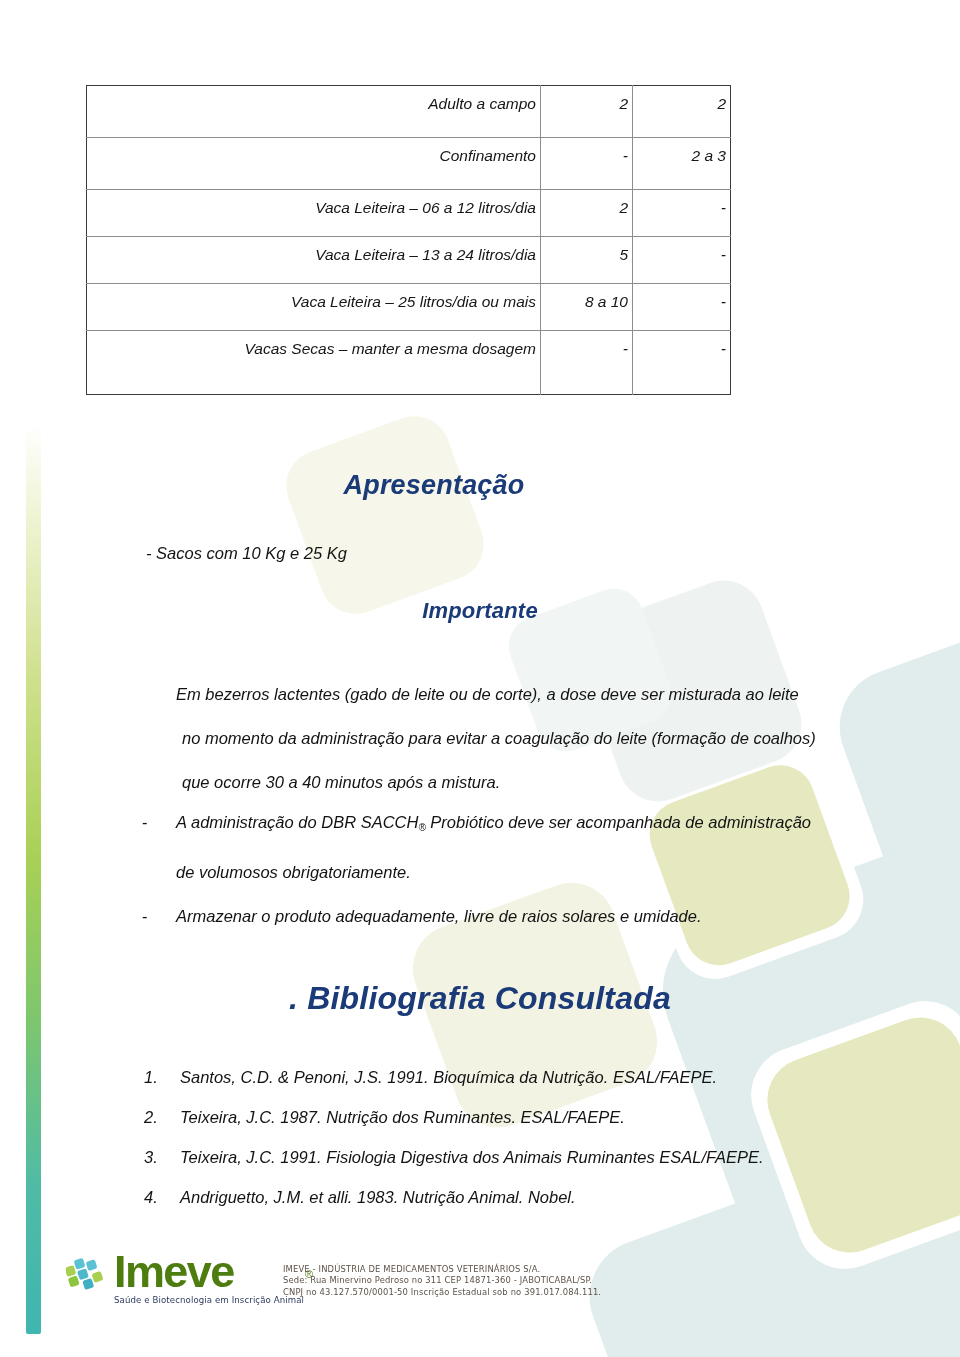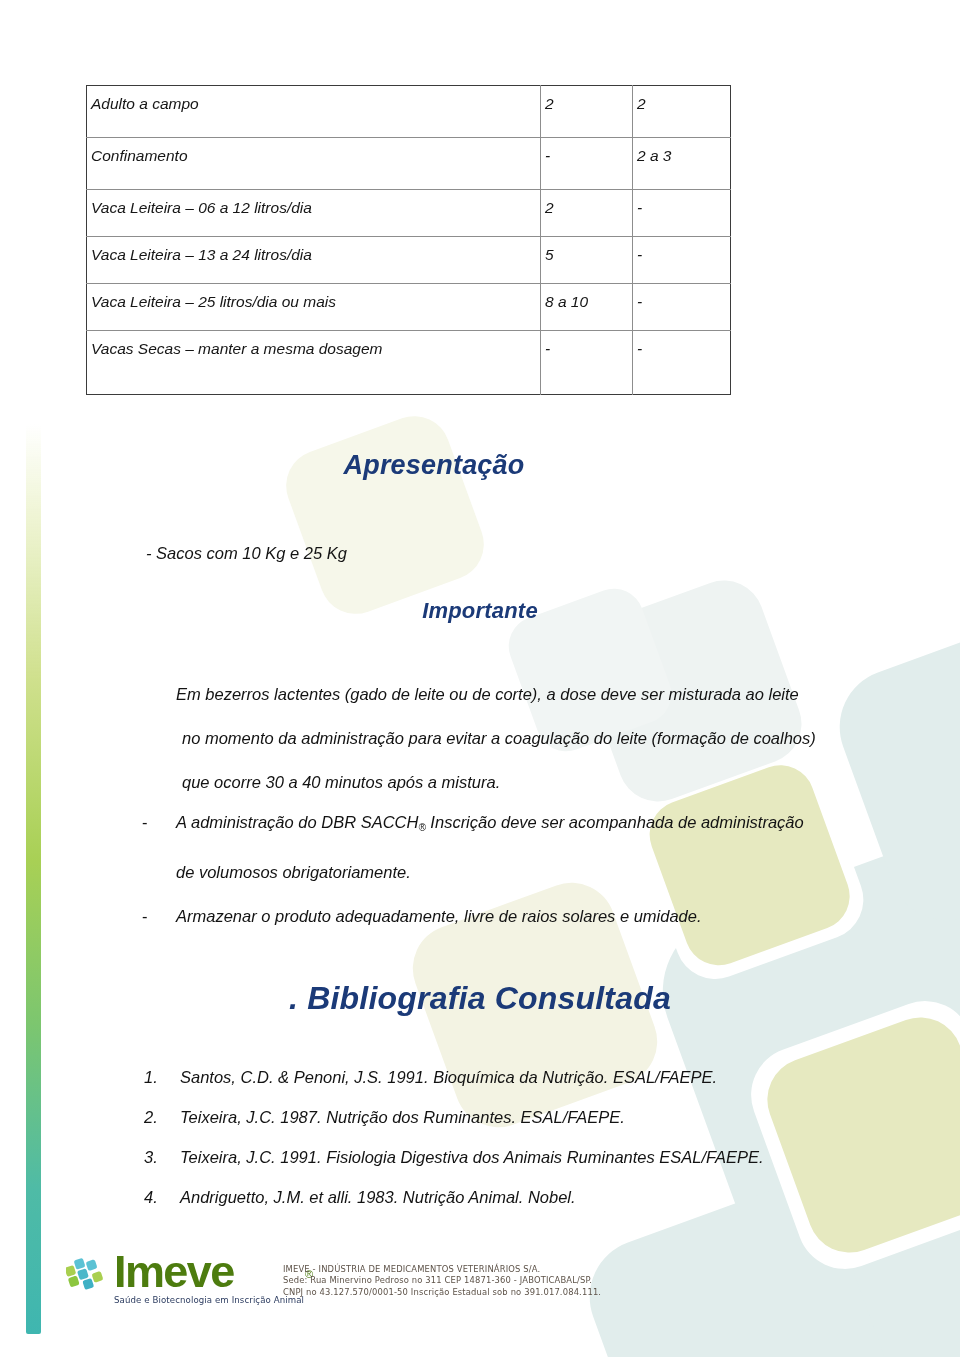--- a/index.html
+++ b/index.html
@@ -53,21 +53,21 @@
     border: 1.5px solid #3b3b3b;
     background: transparent;
     table-layout: fixed;
   }
   .dose-table td {
     border-top: 1.5px solid #8d8d8d;
     border-right: 1.5px solid #8d8d8d;
     font-style: italic;
     font-size: 15.5px;
     color: #161616;
-    text-align: left;
+    text-align: right;
     vertical-align: top;
     padding: 9px 4px 0 4px;
   }
   .dose-table tr:first-child td { border-top: none; }
   .dose-table td:last-child { border-right: none; }
   .dose-table td.c-label { width: 454px; }
   .dose-table td.c-v1 { width: 92px; }
   .dose-table td.c-v2 { width: 98px; }
   .dose-table tr.h-tall td { height: 52px; }
   .dose-table tr.h-short td { height: 47px; }
@@ -75,21 +75,21 @@
 
   
   .heading {
     position: absolute;
     font-weight: bold;
     font-style: italic;
     color: #1b3a78;
     letter-spacing: 0.2px;
     white-space: nowrap;
   }
-  #h-apresentacao { left: 0; top: 450px; width: 868px; text-align: center; font-size: 27px; }
+  #h-apresentacao { left: 0; top: 470px; width: 868px; text-align: center; font-size: 27px; }
   #h-importante   { left: 0; top: 598px; width: 960px; text-align: center; font-size: 22px; }
   #h-bibliografia { left: 0; top: 980px; width: 960px; text-align: center; font-size: 32px; }
 
   
   .body-line {
     position: absolute;
     font-style: italic;
     font-size: 16.5px;
     color: #131313;
     white-space: nowrap;
@@ -298,21 +298,21 @@
 
   <div class="imp-block">
     <div class="ln">Em bezerros lactentes (gado de leite ou de corte), a dose deve ser misturada ao leite</div>
     <div class="ln ind">no momento da administração para evitar a coagulação do leite (formação de coalhos)</div>
     <div class="ln ind">que ocorre 30 a 40 minutos após a mistura.</div>
   </div>
 
   <div class="dash-list">
     <div class="dash-item">
       <span class="dash">-</span>
-      <span class="cont"><span>A administração do DBR SACCH</span><span class="reg-mark">®</span><span> Inscrição deve ser acompanhada de administração</span></span>
+      <span class="cont"><span>A administração do DBR SACCH</span><span class="reg-mark">®</span><span> Probiótico deve ser acompanhada de administração</span></span>
       <span class="cont">de volumosos obrigatoriamente.</span>
     </div>
     <div class="dash-item">
       <span class="dash">-</span>
       <span class="cont">Armazenar o produto adequadamente, livre de raios solares e umidade.</span>
     </div>
   </div>
 
   <div class="heading" id="h-bibliografia">. Bibliografia Consultada</div>
 

